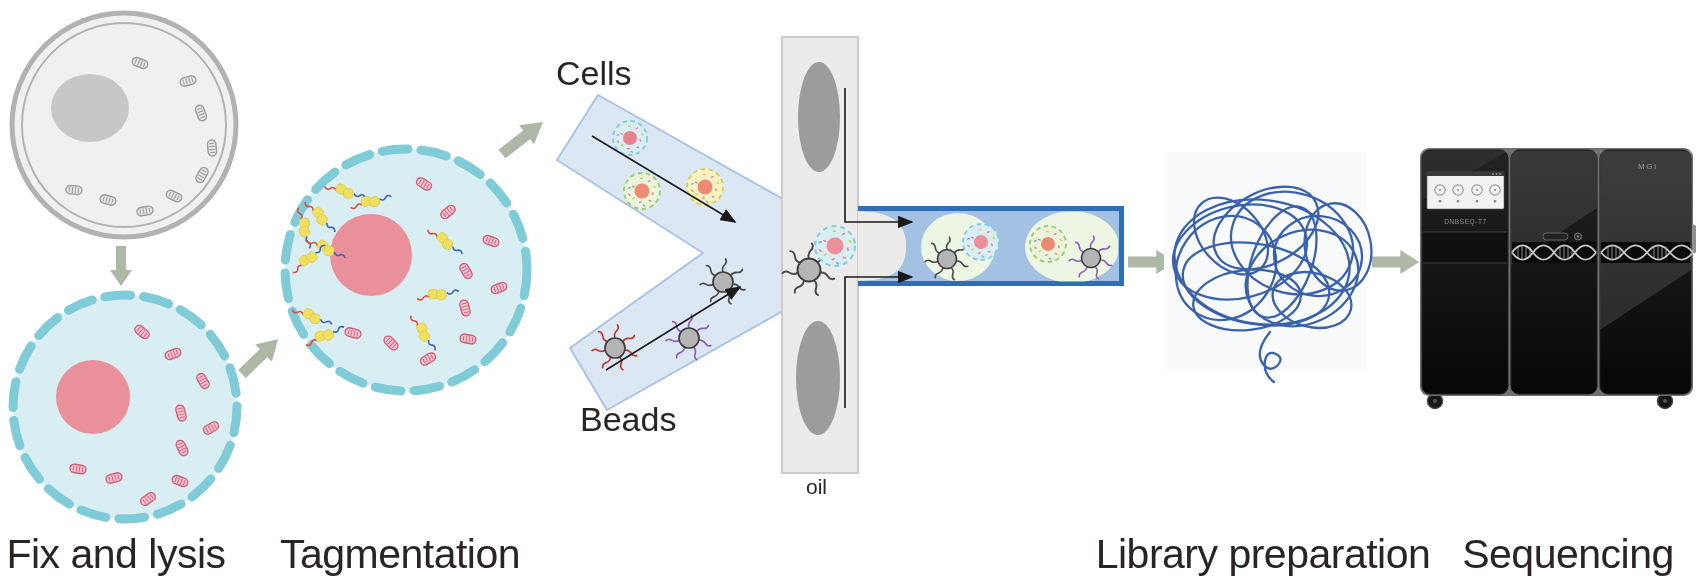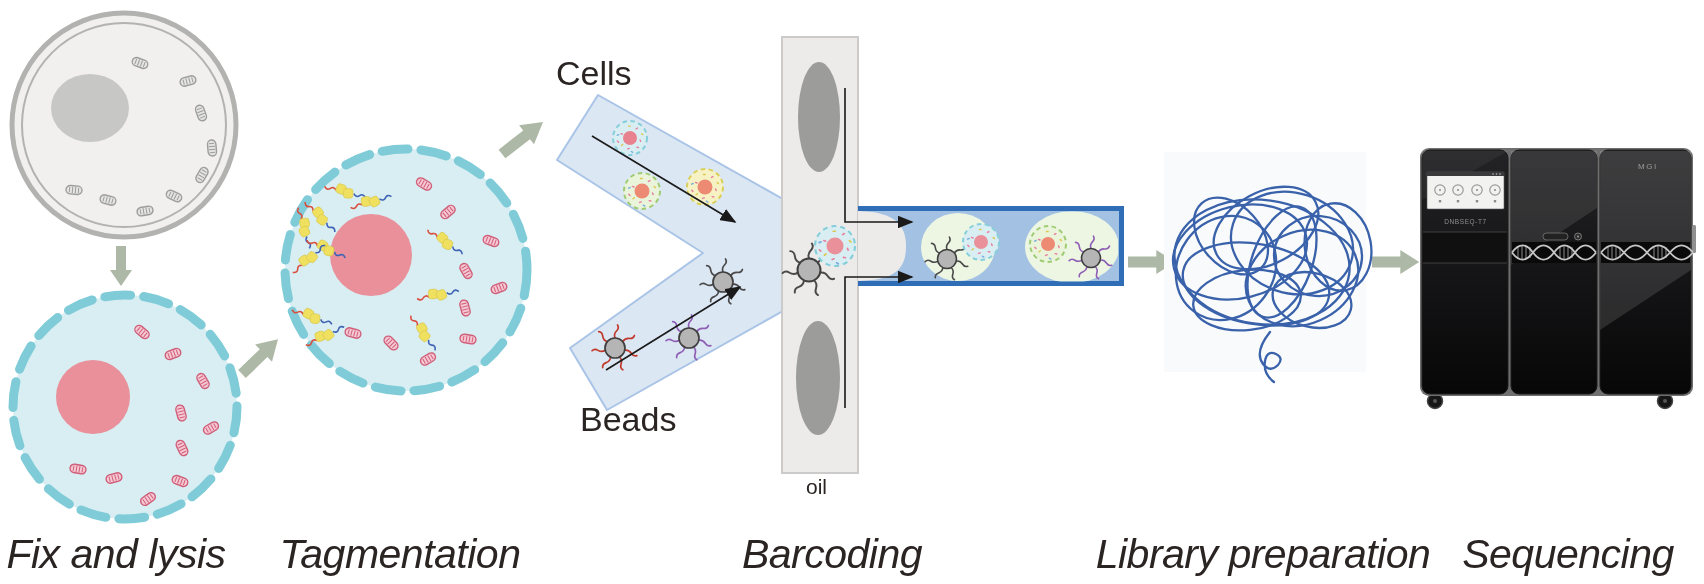--- a/index.html
+++ b/index.html
@@ -2,21 +2,21 @@
 <html><head>
 <meta charset="utf-8">
 <style>
   html,body { margin:0; padding:0; background:#ffffff; }
   #canvas {
     position:relative; width:1704px; height:584px; background:#ffffff;
     overflow:hidden; font-family:"Liberation Sans", sans-serif;border-radius:30px;
   }
   .stage-label {
     position:absolute; top:531px; transform:translateX(-50%);
-    font-size:41px; letter-spacing:-0.5px; color:#2a2423; white-space:nowrap;font-style:italic;
+    font-size:41px; letter-spacing:-0.5px; color:#2a2423; white-space:nowrap;
   }
   .ann-label {
     position:absolute; font-size:34px; color:#2a2423; white-space:nowrap;
   }
   .machine-model {
     position:absolute; left:1423px; top:218px; width:85px; text-align:center;
     font-size:6.5px; letter-spacing:0.6px; color:#8f8f8f;
   }
   .machine-brand {
     position:absolute; left:1638px; top:162px;
@@ -329,20 +329,19 @@
     </g>
   </g>
 </svg>
 
   <div class="ann-label" style="left:556px; top:54px;">Cells</div>
   <div class="ann-label" style="left:566px; top:400px;margin-left:14px;">Beads</div>
   <div class="ann-label" style="left:806px; top:475px; font-size:21px;">oil</div>
 
   <div class="stage-label" style="left:116px;">Fix and lysis</div>
   <div class="stage-label" style="left:400px;text-align:right;">Tagmentation</div>
-  <div class="stage-label" style="left:832px;">Barcoding</div>
   <div class="stage-label" style="left:1263px;">Library preparation</div>
   <div class="stage-label" style="left:1568px;">Sequencing</div>
 
   <div class="machine-model">DNBSEQ-T7</div>
   <div class="machine-brand">MGI</div>
 
 </div>
 
 </body></html>

